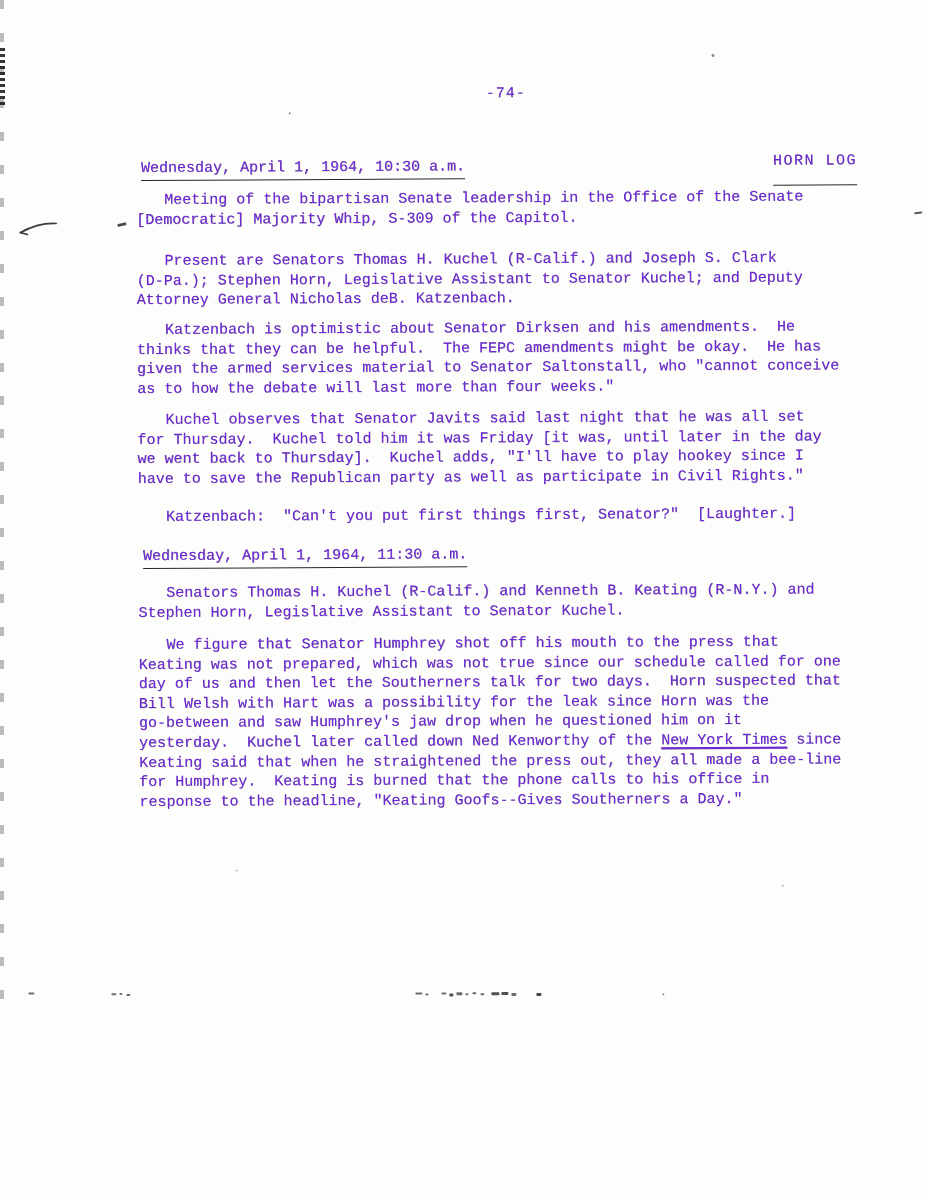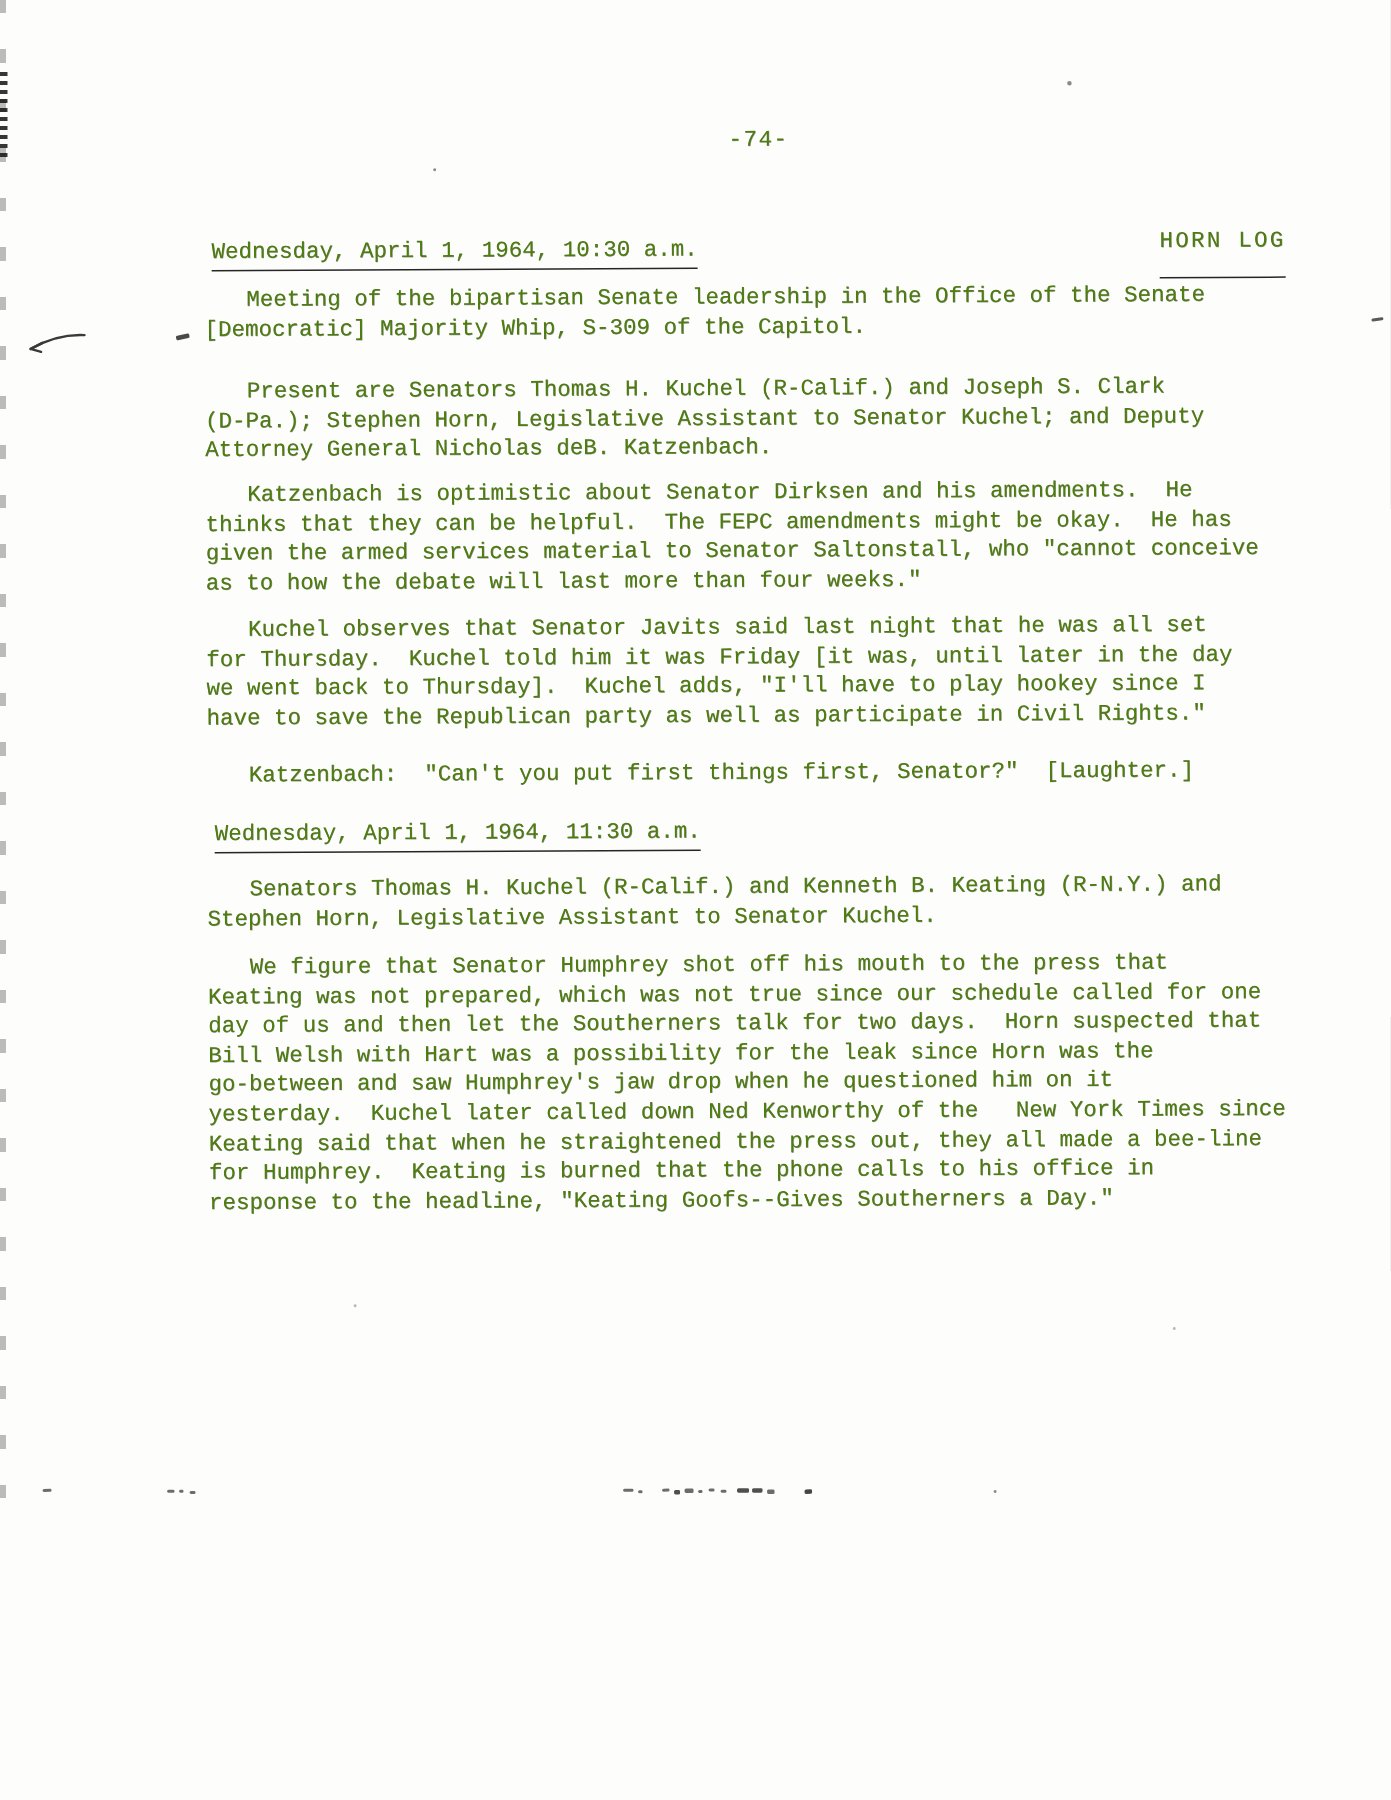--- a/index.html
+++ b/index.html
@@ -3,21 +3,21 @@
 <meta charset="utf-8">
 <style>
   html,body{margin:0;padding:0;background:#e8e8e6;}
   .page{
     position:relative;
     width:927px;height:1200px;
     margin:0 auto;
     background:#fdfdfc;
     overflow:hidden;
     font-family:"Liberation Mono","DejaVu Sans Mono",monospace;
-    color:#4d7c0f;
+    color:#6d28d9;
   }
   .sheet{
     position:absolute;left:0;top:0;width:927px;height:1200px;
     transform:rotate(-0.3deg);
     transform-origin:140px 160px;
     text-shadow:0.3px 0.3px 0.4px rgba(25,25,25,0.45);
   }
   .page-number{
     position:absolute;left:486px;top:86px;
     font-size:15px;line-height:19.6px;letter-spacing:1px;
@@ -35,23 +35,23 @@
     border-bottom:1.6px solid #262626;
     padding-bottom:15px;
   }
   .para{
     position:absolute;left:136px;
     white-space:pre;
     font-size:15px;line-height:19.6px;
     text-indent:28px;
   }
   .inline-underline{
+    text-decoration:underline;
     text-decoration-thickness:1.5px;
     text-underline-offset:3px;
-    margin-left:16px;
   }
   
   .edge-strip{
     position:absolute;left:0;top:0;width:4px;height:1010px;
     background:repeating-linear-gradient(to bottom,
       rgba(35,35,35,0.55) 0px, rgba(35,35,35,0.55) 9px,
       transparent 9px, transparent 33px);
     opacity:.55;
   }
   .edge-dense{

